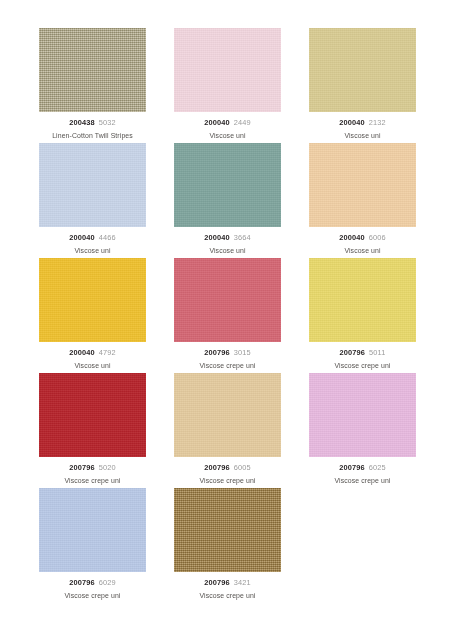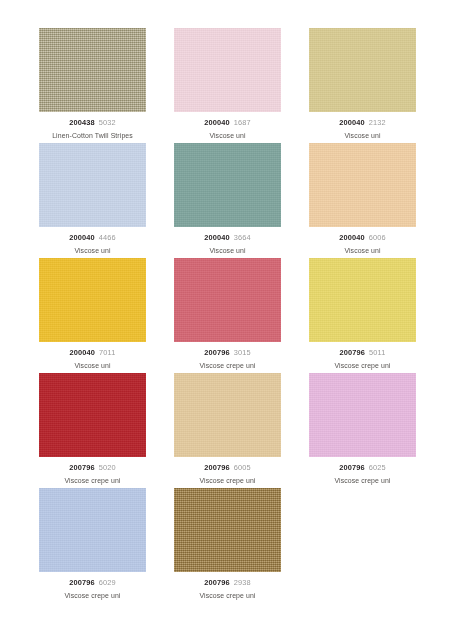--- a/index.html
+++ b/index.html
@@ -111,21 +111,21 @@
       <div class="swatch-cell">
         <div class="swatch-chip texture-linen" style="background-color: rgb(181, 173, 139);"></div>
         <div class="swatch-meta">
           <div class="swatch-codeline"><span class="swatch-article">200438</span><span class="swatch-colorcode">5032</span></div>
           <div class="swatch-desc">Linen-Cotton Twill Stripes</div>
         </div>
       </div>
       <div class="swatch-cell">
         <div class="swatch-chip texture-fine" style="background-color: rgb(241, 213, 221);"></div>
         <div class="swatch-meta">
-          <div class="swatch-codeline"><span class="swatch-article">200040</span><span class="swatch-colorcode">1687</span></div>
+          <div class="swatch-codeline"><span class="swatch-article">200040</span><span class="swatch-colorcode">2449</span></div>
           <div class="swatch-desc">Viscose uni</div>
         </div>
       </div>
       <div class="swatch-cell">
         <div class="swatch-chip texture-fine" style="background-color: rgb(216, 203, 146);"></div>
         <div class="swatch-meta">
           <div class="swatch-codeline"><span class="swatch-article">200040</span><span class="swatch-colorcode">2132</span></div>
           <div class="swatch-desc">Viscose uni</div>
         </div>
       </div>
@@ -146,21 +146,21 @@
       <div class="swatch-cell">
         <div class="swatch-chip texture-fine" style="background-color: rgb(240, 207, 164);"></div>
         <div class="swatch-meta">
           <div class="swatch-codeline"><span class="swatch-article">200040</span><span class="swatch-colorcode">6006</span></div>
           <div class="swatch-desc">Viscose uni</div>
         </div>
       </div>
       <div class="swatch-cell">
         <div class="swatch-chip texture-fine" style="background-color: rgb(238, 192, 46);"></div>
         <div class="swatch-meta">
-          <div class="swatch-codeline"><span class="swatch-article">200040</span><span class="swatch-colorcode">7011</span></div>
+          <div class="swatch-codeline"><span class="swatch-article">200040</span><span class="swatch-colorcode">4792</span></div>
           <div class="swatch-desc">Viscose uni</div>
         </div>
       </div>
       <div class="swatch-cell">
         <div class="swatch-chip texture-fine" style="background-color: rgb(212, 102, 115);"></div>
         <div class="swatch-meta">
           <div class="swatch-codeline"><span class="swatch-article">200796</span><span class="swatch-colorcode">3015</span></div>
           <div class="swatch-desc">Viscose crepe uni</div>
         </div>
       </div>
@@ -195,18 +195,18 @@
       <div class="swatch-cell">
         <div class="swatch-chip texture-fine" style="background-color: rgb(184, 200, 230);"></div>
         <div class="swatch-meta">
           <div class="swatch-codeline"><span class="swatch-article">200796</span><span class="swatch-colorcode">6029</span></div>
           <div class="swatch-desc">Viscose crepe uni</div>
         </div>
       </div>
       <div class="swatch-cell">
         <div class="swatch-chip texture-coarse" style="background-color: rgb(165, 132, 70);"></div>
         <div class="swatch-meta">
-          <div class="swatch-codeline"><span class="swatch-article">200796</span><span class="swatch-colorcode">2938</span></div>
+          <div class="swatch-codeline"><span class="swatch-article">200796</span><span class="swatch-colorcode">3421</span></div>
           <div class="swatch-desc">Viscose crepe uni</div>
         </div>
       </div>
     </div>
 </div>
 
 </body></html>

